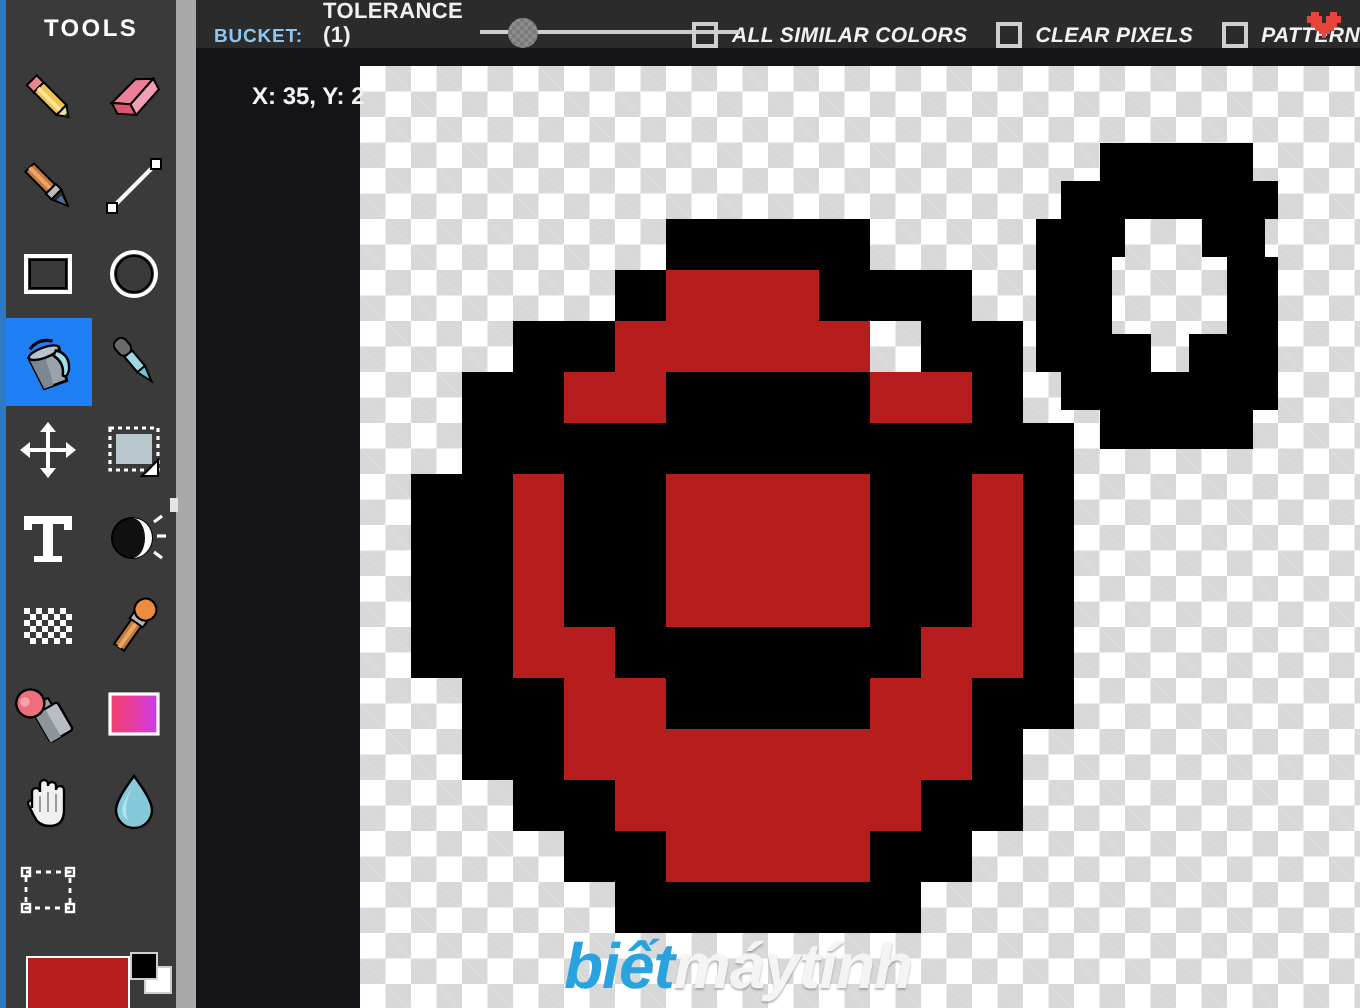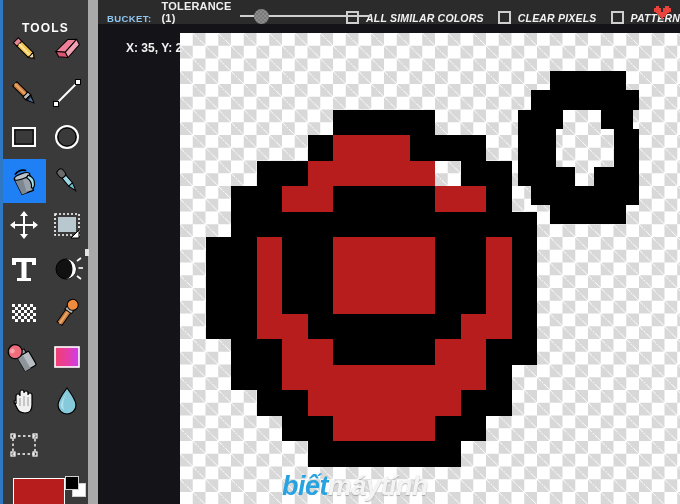--- a/index.html
+++ b/index.html
@@ -6,21 +6,21 @@
   body{width:680px;height:504px;overflow:hidden;
        font-family:"Liberation Sans",sans-serif;}
   #app{position:relative;width:680px;height:504px;background:#141418;}
 
   
   #left-edge{position:absolute;left:0;top:0;width:3px;height:504px;
              background:#2f78c4;}
   #tools-panel{position:absolute;left:3px;top:0;width:85px;height:504px;
                background:#3a3a3a;}
   #tools-title{color:#ffffff;font-size:12px;font-weight:bold;letter-spacing:1.2px;
-               text-align:center;padding-top:21px;height:20px;}
+               text-align:center;padding-top:7px;height:20px;}
   #tool-grid{position:absolute;left:0;top:27px;width:85px;}
   .tool-row{display:flex;width:85px;height:44px;}
   .tool-cell{width:42.5px;height:44px;display:flex;align-items:center;
              justify-content:center;position:relative;box-sizing:border-box;}
   .tool-cell.sel{background:#1f7ff5;}
   .tool-cell svg{display:block;}
 
   
   #swatch-area{position:absolute;left:3px;bottom:0;width:85px;height:40px;
                background:#3a3a3a;}
@@ -70,21 +70,21 @@
   #canvas-wrap{position:absolute;left:72px;top:9px;width:510px;height:471px;
                overflow:hidden;}
   #checker{position:absolute;left:0;top:0;width:510px;height:471px;
            background-color:#ffffff;
            background-image:
              linear-gradient(45deg,#d8d8d8 25%,transparent 25%,transparent 75%,#d8d8d8 75%),
              linear-gradient(45deg,#d8d8d8 25%,transparent 25%,transparent 75%,#d8d8d8 75%);
            background-size:25.5px 25.5px;
            background-position:0 0,12.75px 12.75px;}
   #pixelart{position:absolute;left:0;top:0;}
-  #watermark{position:absolute;left:102px;bottom:2px;font-size:27px;
+  #watermark{position:absolute;left:102px;bottom:2px;font-size:32px;
              font-weight:bold;font-style:italic;letter-spacing:-.5px;
              user-select:none;}
   #wm-a{color:#28a3e0;}
   #wm-b{color:#f4f4f4;text-shadow:0 1px 1px rgba(120,120,120,.55);}
 </style>
 </head>
 <body>
 
 <div id="app">
 

